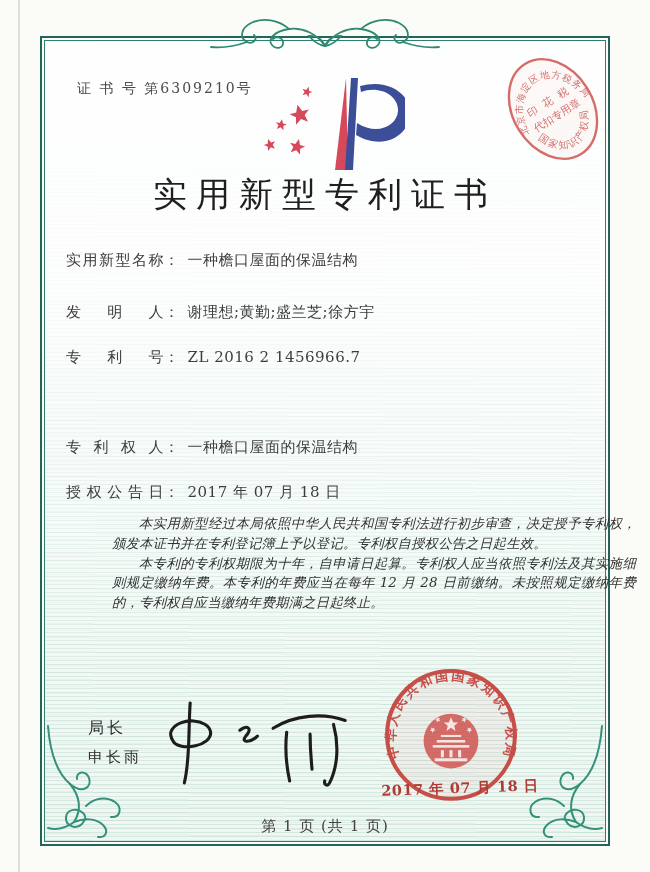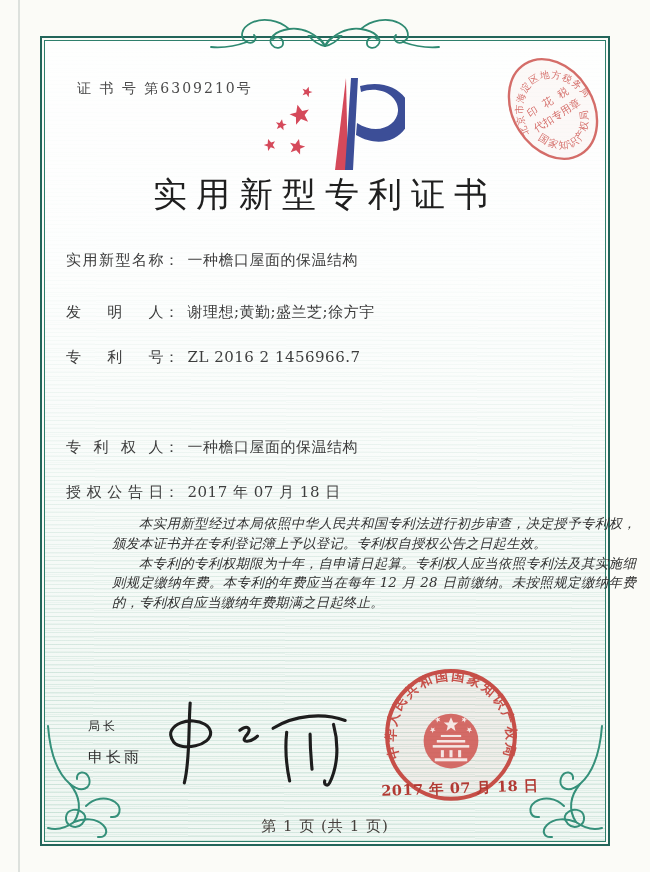--- a/index.html
+++ b/index.html
@@ -20,21 +20,21 @@
   .logo{left:250px;top:74px;z-index:3;}
   .tax-stamp{left:492px;top:42px;z-index:4;opacity:.88;}
   .title{left:0;top:172px;width:650px;text-align:center;font-size:34px;font-weight:normal;
     letter-spacing:9px;color:#1f1f1f;z-index:3;}
   .field-row{left:66px;font-size:15px;color:#3d3d3d;letter-spacing:.5px;z-index:3;white-space:nowrap;}
   .field-label{display:inline-block;width:98px;text-align:justify;text-align-last:justify;}
   .field-value{margin-left:8px;}
   .body-text{left:64px;top:514px;width:524px;z-index:3;margin-left:48px;}
   .body-text p{margin:0;text-indent:2em;font-size:13.4px;line-height:19.8px;text-align:justify;
     color:#323232;font-style:italic;letter-spacing:.2px;}
-  .signer-title{left:88px;top:718px;font-size:12px;letter-spacing:3px;color:#2c2c2c;z-index:3;}
+  .signer-title{left:88px;top:718px;font-size:16px;letter-spacing:3px;color:#2c2c2c;z-index:3;}
   .signer-name{left:88px;top:748px;font-size:15px;letter-spacing:3px;color:#2c2c2c;z-index:3;}
   .signature{left:158px;top:690px;z-index:4;}
   .seal{left:380px;top:668px;z-index:5;opacity:.93;}
   .seal-date{left:378px;top:779px;width:164px;text-align:center;color:#b13a33;font-size:14.5px;
     letter-spacing:.5px;transform:rotate(-2deg);z-index:6;font-weight:bold;}
   .footer-page{left:0;top:817px;width:650px;text-align:center;font-size:15px;color:#44403c;
     letter-spacing:1px;z-index:3;}
   .flourish-top{left:175px;top:12px;z-index:2;}
   .corner-br{left:514px;top:722px;z-index:2;}
   .corner-bl{left:44px;top:722px;z-index:2;}

